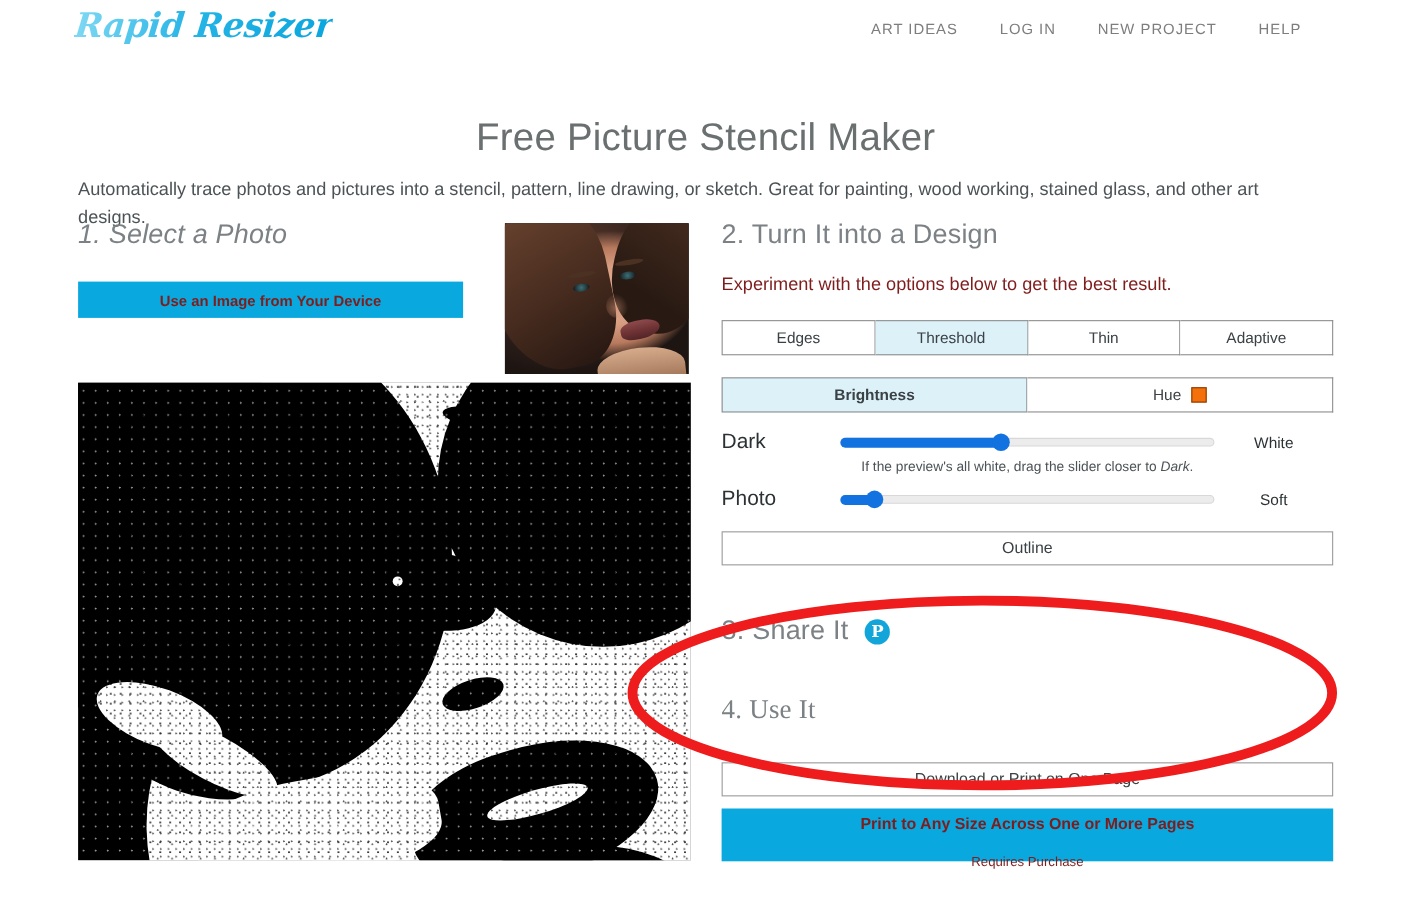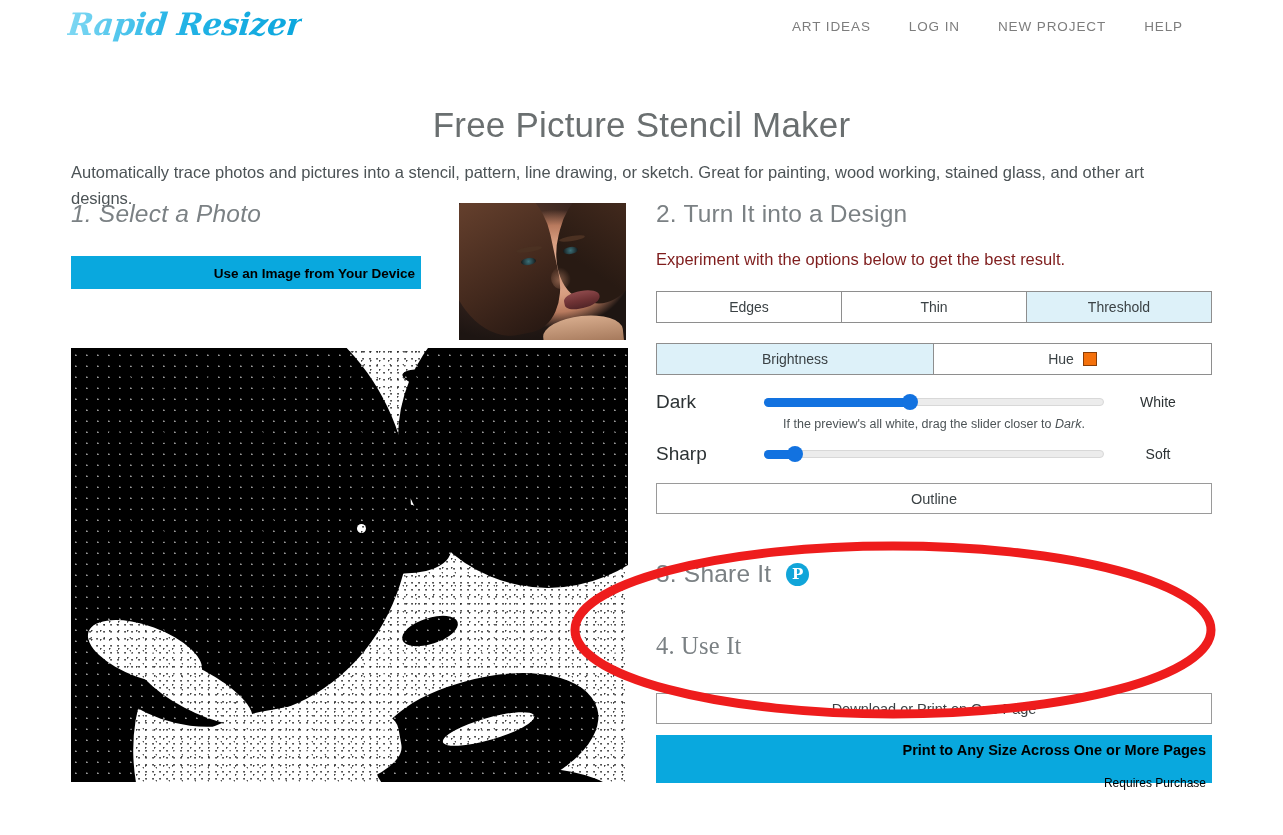--- a/index.html
+++ b/index.html
@@ -54,22 +54,22 @@
   .col-left { position: absolute; left: 71px; top: 200px; width: 570px; }
   .col-right { position: absolute; left: 656px; top: 200px; width: 556px; }
 
   .step-head {
     font-size: 24.5px; font-weight: 300; color: #7b8184;
     letter-spacing: 0.2px; white-space: nowrap;
   }
   .sub-text { font-size: 16.5px; color: #7f1d1d; }
 
   .btn-blue {
-    background: #09a8de; color: #000000;
-    text-align: right; border: none; cursor: pointer;
+    background: #09a8de; color: #7f1d1d;
+    text-align: center; border: none; cursor: pointer;
     font-size: 13.5px; font-weight: 700;
     font-family: "Liberation Sans", sans-serif;
   }
   .btn-white {
     background: #ffffff; color: #3b4245;
     border: 1px solid #9a9a9a; text-align: center; cursor: pointer;
     font-size: 14.5px; font-family: "Liberation Sans", sans-serif;
   }
 
   #use-image-btn {
@@ -233,21 +233,21 @@
   }
   .tab:first-child { border-left: 1px solid #8e8e8e; }
   .tab.active { background: #ddf1f9; }
 
   .tabrow2 { display: flex; width: 556px; margin-top: 20px; }
   .tab2 {
     height: 32px; line-height: 30px; text-align: center;
     border: 1px solid #8e8e8e; background: #ffffff; color: #3b4245;
     font-size: 14px; cursor: pointer;
   }
-  .tab2.active { background: #ddf1f9; }
+  .tab2.active { background: #ddf1f9; font-weight: bold; }
   #tab-brightness { width: 278px; }
   #tab-hue { width: 278px; border-left: none; display: flex;
              align-items: center; justify-content: center; gap: 9px; }
   .hue-swatch {
     width: 14px; height: 14px; background: #f4700b; border: 1px solid #8a3d05;
     display: inline-block;
   }
 
   
   .slider-row {
@@ -370,22 +370,23 @@
     <div class="st-grain"></div>
   </div>
 
   <div class="col-right">
     <div class="step-head" style="color: rgb(123, 129, 132);">2. Turn It into a Design</div>
     <div class="sub-text" style="margin-top:22px;">Experiment with the options below to get the best result.</div>
 
     
     <div class="tabrow" style="margin-top:22px;align-items:flex-end;">
       <div class="tab">Edges</div>
+      <div class="tab active" style="background: rgb(221, 241, 249);">Threshold</div>
       <div class="tab">Thin</div>
-      <div class="tab active" style="background: rgb(221, 241, 249);">Threshold</div>
+      <div class="tab">Adaptive</div>
     </div>
 
     
     <div class="tabrow2">
       <div class="tab2 active" id="tab-brightness" style="background: rgb(221, 241, 249);">Brightness</div>
       <div class="tab2" id="tab-hue">
         <span>Hue</span>
         <span class="hue-swatch" style="background: rgb(244, 112, 11);"></span>
       </div>
     </div>
@@ -399,21 +400,21 @@
         <div class="knob" id="knob-0" style="left: 43%; background: rgb(18, 114, 224);"></div>
       </div>
       <div class="slider-label-r">White</div>
     </div>
     <div class="hint">
       <span>If the preview's all white, drag the slider closer to </span><i>Dark</i><span>.</span>
     </div>
 
     
     <div class="slider-row" style="margin-top:12px;">
-      <div class="slider-label-l">Sharp</div>
+      <div class="slider-label-l">Photo</div>
       <div class="slider-track">
         <div class="rail"></div>
         <div class="fill" id="fill-1" style="width: 9%; background: rgb(18, 114, 224);"></div>
         <div class="knob" id="knob-1" style="left: 9%; background: rgb(18, 114, 224);"></div>
       </div>
       <div class="slider-label-r">Soft</div>
     </div>
 
     <button class="btn-white" id="outline-btn">Outline</button>
 

